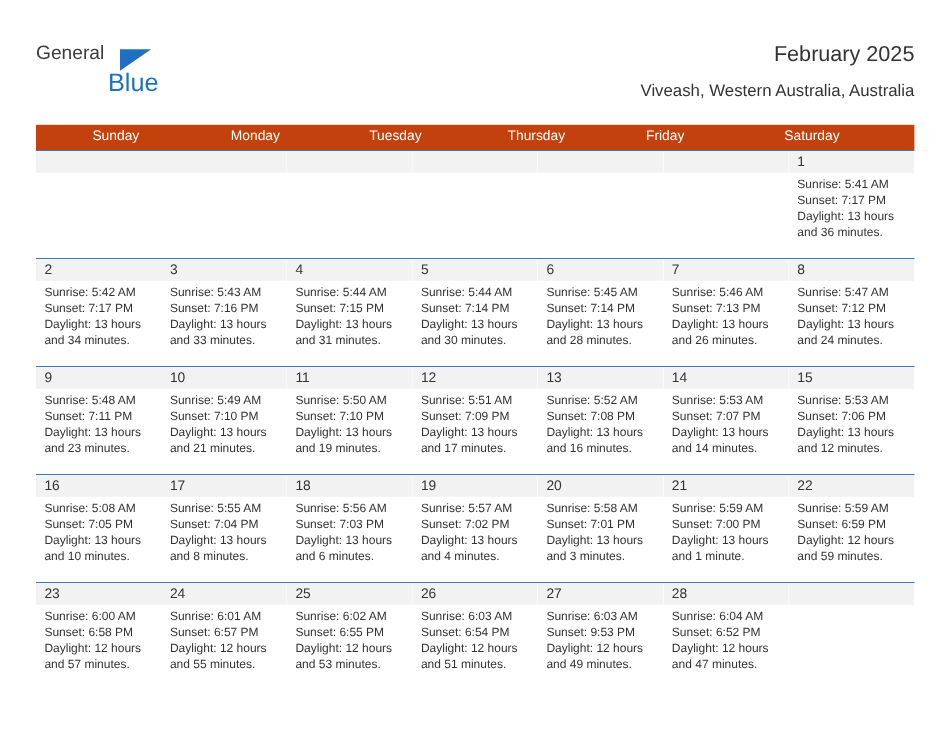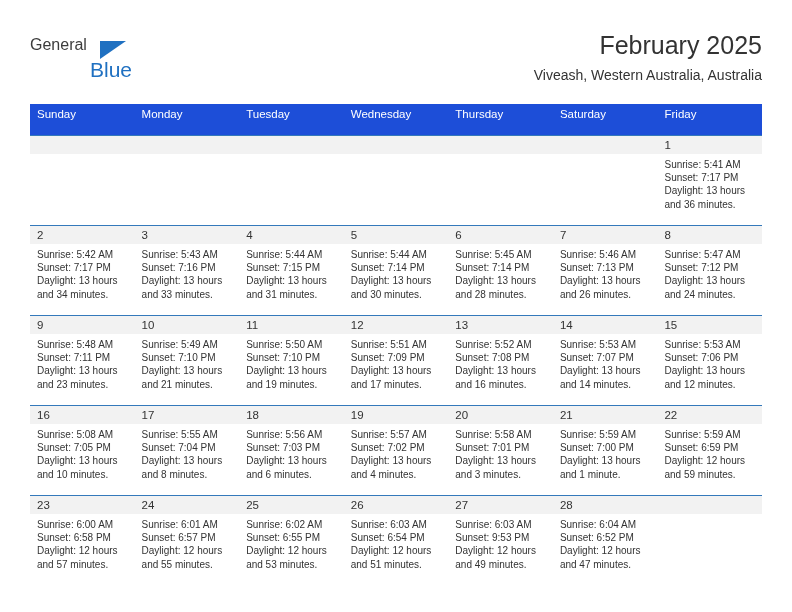--- a/index.html
+++ b/index.html
@@ -62,21 +62,21 @@
     color: #1f70c1;
     font-family: "Liberation Sans", sans-serif;
   }
   .title-block {
     position: absolute;
     right: 0;
     top: 0;
     text-align: right;
   }
   .cal-title {
-    font-size: 25px;
+    font-size: 18px;
     color: #333333;
     line-height: 30px;
     white-space: nowrap;
   }
   .cal-subtitle {
     font-size: 14px;
     color: #333333;
     line-height: 20px;
     margin-top: 5px;
     white-space: nowrap;
@@ -85,22 +85,23 @@
 
   
   .calendar {
     position: absolute;
     left: 30px;
     top: 104px;
     width: 732px;
   }
   .dow-row {
     display: flex;
-    background: #1d4ed8;
-    height: 31px;
+    background: #c2410c;
+    height: 21px;
+    padding-left: 40px;
   }
   .dow {
     flex: 1 1 0;
     color: #ffffff;
     font-size: 11.5px;
     line-height: 21px;
     padding-left: 7px;
     box-sizing: border-box;
     white-space: nowrap;
   }
@@ -159,24 +160,23 @@
     </div>
 
   </div>
 
   <div class="calendar">
 
     <div class="dow-row">
       <div class="dow">Sunday</div>
       <div class="dow">Monday</div>
       <div class="dow">Tuesday</div>
-      <div class="dow">Wednesday</div>
       <div class="dow">Thursday</div>
+      <div class="dow">Friday</div>
       <div class="dow">Saturday</div>
-      <div class="dow">Friday</div>
     </div>
 
     <div class="week">
       <div class="day">
           <div class="daynum-band">
             <span class="daynum"></span>
           </div>
           <div class="info">
             <div></div>
             <div></div>

